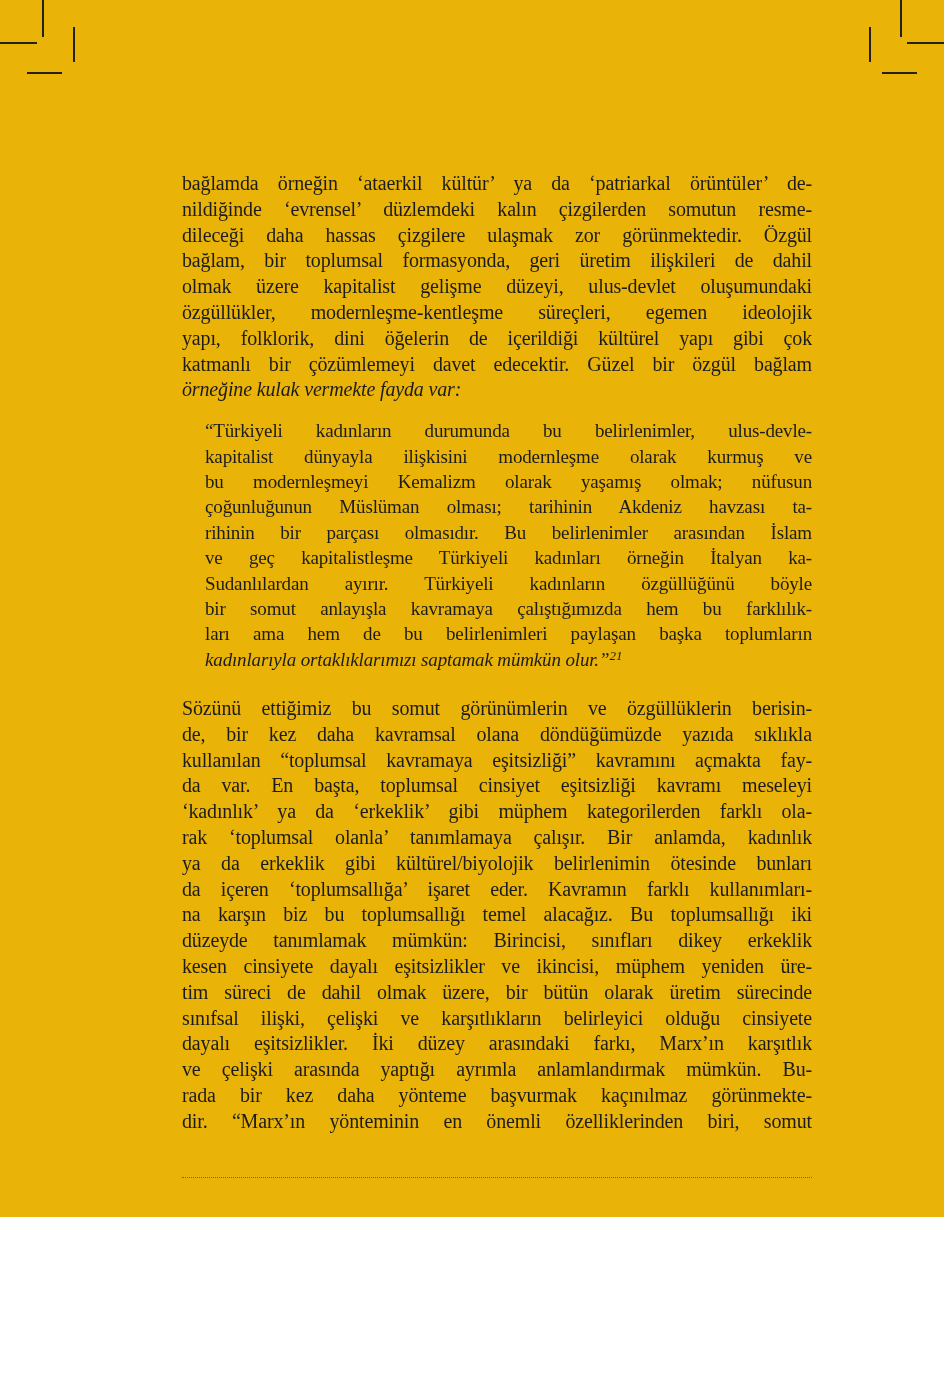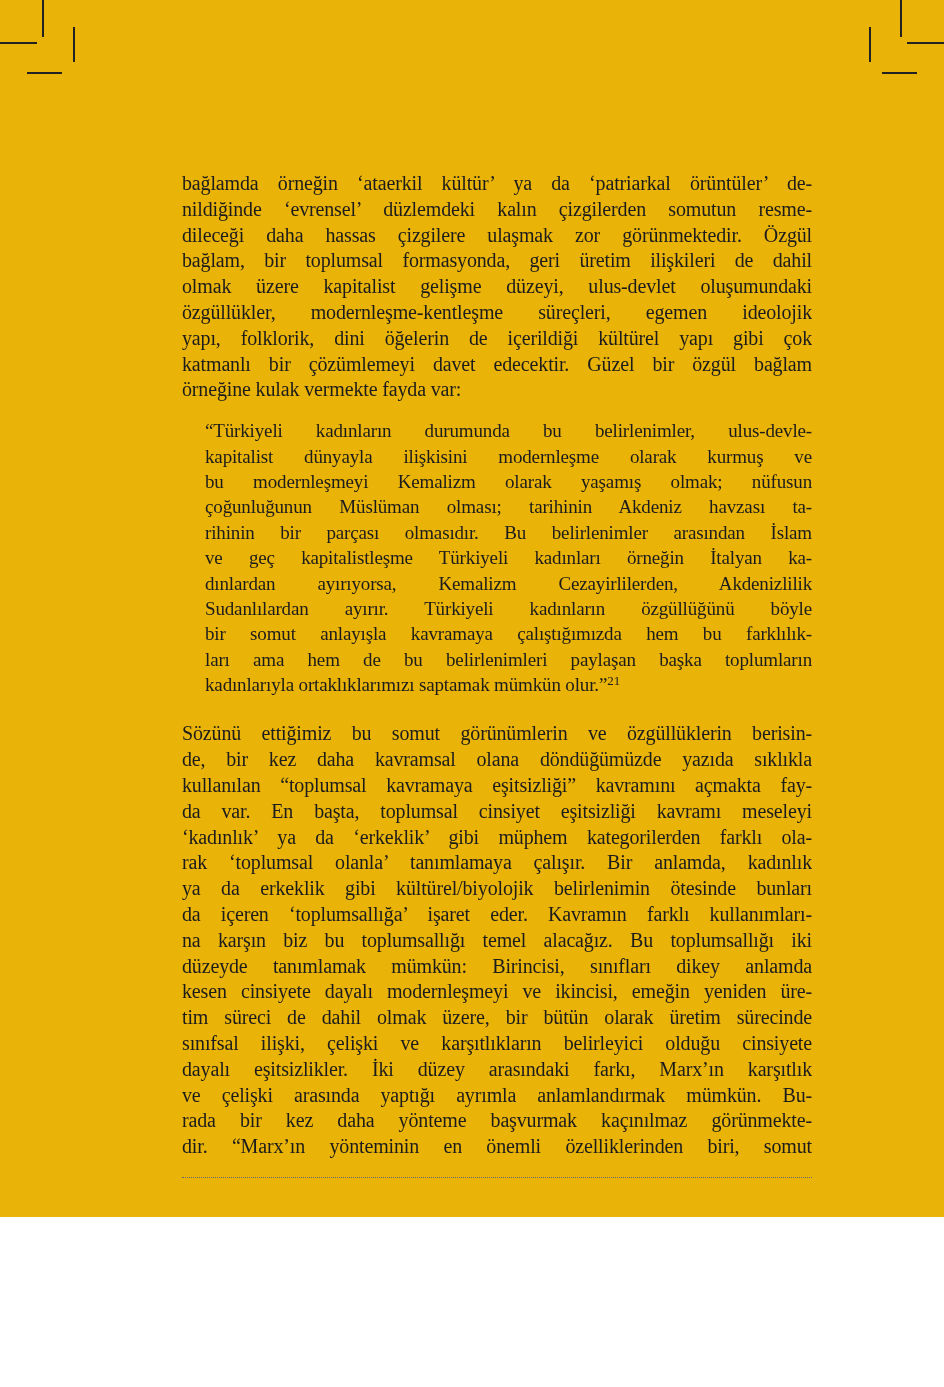--- a/index.html
+++ b/index.html
@@ -44,21 +44,21 @@
   .ln {
     font-size: 20px;
     line-height: 25.8px;
     height: 25.8px;
     text-align: justify;
     text-align-last: justify;
     letter-spacing: -0.15px;
     overflow: hidden;
     white-space: nowrap;
   }
-  .ln.endp { text-align-last: left; }
+  .ln.endp { text-align-last: left; font-style: italic; }
 
   .quote {
     margin-top: 15px;
     margin-bottom: 24px;
     padding-left: 23px;
   }
   .quote .ln {
     font-size: 19px;
     line-height: 25.4px;
     height: 25.4px;
@@ -135,41 +135,40 @@
       <div class="ln endp">örneğine kulak vermekte fayda var:</div>
     </section>
 
     <section class="quote">
       <div class="ln">“Türkiyeli kadınların durumunda bu belirlenimler, ulus-devle-</div>
       <div class="ln">kapitalist dünyayla ilişkisini modernleşme olarak kurmuş ve</div>
       <div class="ln">bu modernleşmeyi Kemalizm olarak yaşamış olmak; nüfusun</div>
       <div class="ln">çoğunluğunun Müslüman olması; tarihinin Akdeniz havzası ta-</div>
       <div class="ln">rihinin bir parçası olmasıdır. Bu belirlenimler arasından İslam</div>
       <div class="ln">ve geç kapitalistleşme Türkiyeli kadınları örneğin İtalyan ka-</div>
-      <div class="ln">dınlardan ayırıyorsa, Kemalizm Cezayirlilerden, Akdenizlilik</div>
       <div class="ln">Sudanlılardan ayırır. Türkiyeli kadınların özgüllüğünü böyle</div>
       <div class="ln">bir somut anlayışla kavramaya çalıştığımızda hem bu farklılık-</div>
       <div class="ln">ları ama hem de bu belirlenimleri paylaşan başka toplumların</div>
       <div class="ln endp">
         <span>kadınlarıyla ortaklıklarımızı saptamak mümkün olur.”</span><sup class="fn-ref">21</sup>
       </div>
     </section>
 
     <section class="para">
       <div class="ln">Sözünü ettiğimiz bu somut görünümlerin ve özgüllüklerin berisin-</div>
       <div class="ln">de, bir kez daha kavramsal olana döndüğümüzde yazıda sıklıkla</div>
       <div class="ln">kullanılan “toplumsal kavramaya eşitsizliği” kavramını açmakta fay-</div>
       <div class="ln">da var. En başta, toplumsal cinsiyet eşitsizliği kavramı meseleyi</div>
       <div class="ln">‘kadınlık’ ya da ‘erkeklik’ gibi müphem kategorilerden farklı ola-</div>
       <div class="ln">rak ‘toplumsal olanla’ tanımlamaya çalışır. Bir anlamda, kadınlık</div>
       <div class="ln">ya da erkeklik gibi kültürel/biyolojik belirlenimin ötesinde bunları</div>
       <div class="ln">da içeren ‘toplumsallığa’ işaret eder. Kavramın farklı kullanımları-</div>
       <div class="ln">na karşın biz bu toplumsallığı temel alacağız.  Bu toplumsallığı iki</div>
-      <div class="ln">düzeyde tanımlamak mümkün: Birincisi, sınıfları dikey anlamda</div>
-      <div class="ln">kesen cinsiyete dayalı modernleşmeyi ve ikincisi, emeğin yeniden üre-</div>
+      <div class="ln">düzeyde tanımlamak mümkün: Birincisi, sınıfları dikey erkeklik</div>
+      <div class="ln">kesen cinsiyete dayalı eşitsizlikler ve ikincisi, müphem yeniden üre-</div>
       <div class="ln">tim süreci de dahil olmak üzere, bir bütün olarak üretim sürecinde</div>
       <div class="ln">sınıfsal ilişki, çelişki ve karşıtlıkların belirleyici olduğu cinsiyete</div>
       <div class="ln">dayalı eşitsizlikler. İki düzey arasındaki farkı, Marx’ın karşıtlık</div>
       <div class="ln">ve çelişki arasında yaptığı ayrımla anlamlandırmak mümkün. Bu-</div>
       <div class="ln">rada bir kez daha yönteme başvurmak kaçınılmaz görünmekte-</div>
       <div class="ln">dir. “Marx’ın yönteminin en önemli özelliklerinden biri, somut</div>
     </section>
 
   </main>
 

